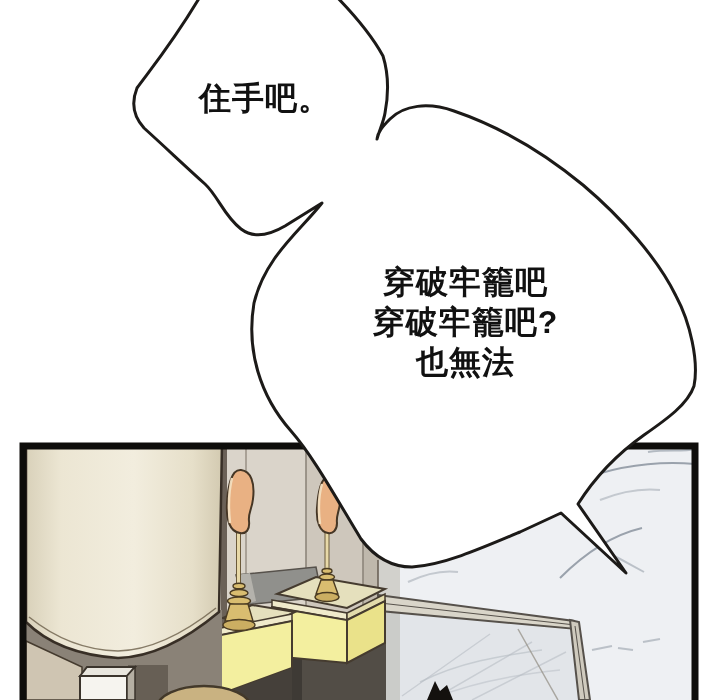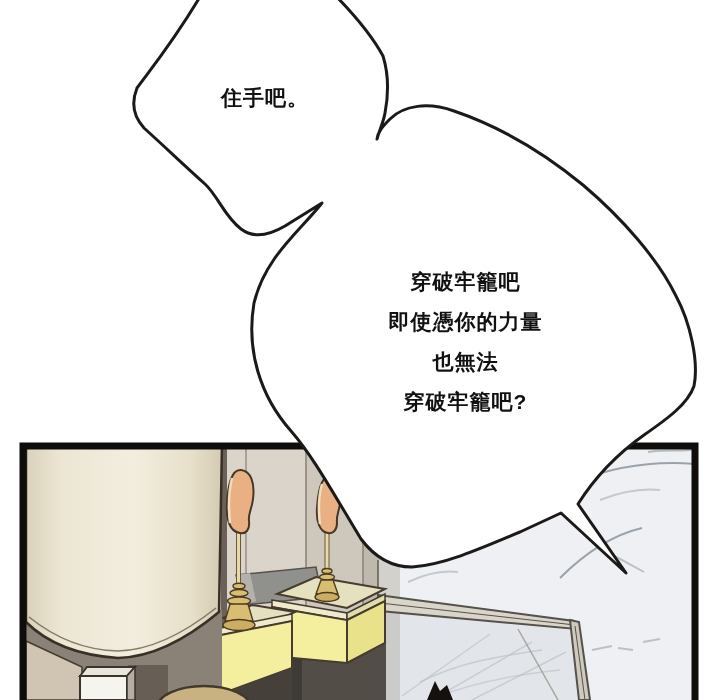--- a/index.html
+++ b/index.html
@@ -11,21 +11,21 @@
     font-family:"Liberation Sans","DejaVu Sans",sans-serif;
   }
   .scene-svg{position:absolute;left:0;top:0;width:720px;height:700px;display:block;}
   .bubble-text{
     position:absolute;
     color:#111111;
     font-weight:600;
     text-align:center;
     letter-spacing:1px;
     line-height:40px;
-    font-size:21px;
+    font-size:32px;
     white-space:nowrap;
   }
   .bubble-text-1{left:155px;top:78px;width:220px;}
   .bubble-text-2{left:308px;top:262px;width:315px;}
 </style>
 </head>
 <body>
 
 <div class="page">
 
@@ -184,18 +184,17 @@
            C 382,127 378,132 377,139
            C 380,129 384,120 385,113
            C 389,92 388,72 383,56
            C 370,32 350,10 330,-10 Z" fill="var(--c-bubble_fill,#ffffff)" stroke="var(--c-ink,#1c1a18)" stroke-width="3" stroke-linejoin="round"></path>
 </svg>
 
 <div class="bubble-text bubble-text-1">住手吧。</div>
 
 <div class="bubble-text bubble-text-2">
   <div>穿破牢籠吧</div>
-  <div>即使憑你的力量</div>
+  <div>穿破牢籠吧?</div>
   <div>也無法</div>
-  <div>穿破牢籠吧?</div>
 </div>
 
 </div>
 
 </body></html>

